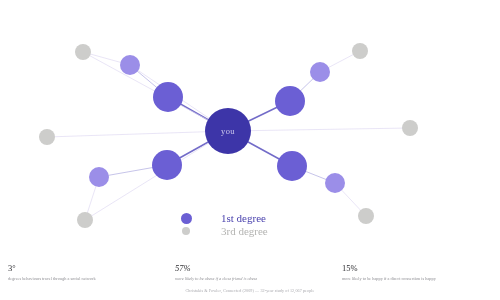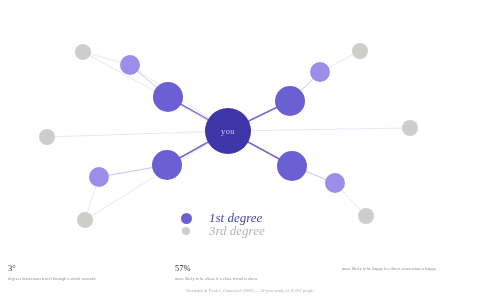--- a/index.html
+++ b/index.html
@@ -67,24 +67,23 @@
   .legend-dot {
     border-radius: 50%;
     display: block;
   }
   .legend-dot.d1 { width: 11px; height: 11px; background: #6b5fd4; }
   .legend-dot.d2 { width: 9px;  height: 9px;  background: #9b8ee8; }
   .legend-dot.d3 { width: 8px;  height: 8px;  background: #cdcdcb; }
 
   .legend-label {
     font-family: "Liberation Serif", "DejaVu Serif", serif;
-    font-size: 13px;
-    margin-left: 12px;
-    white-space: nowrap;
-    font-style: italic;
+    font-size: 11px;
+    margin-left: 24px;
+    white-space: nowrap;
   }
   .legend-label.l1 { color: #4b43ae; }
   .legend-label.l2 { color: #8c81dd; }
   .legend-label.l3 { color: #b4b4b2; text-align: center; }
 
   
   .stats {
     position: absolute;
     left: 0;
     top: 263px;
@@ -104,21 +103,21 @@
   }
   .stat-desc {
     font-family: "Liberation Serif", "DejaVu Serif", serif;
     font-size: 4.3px;
     color: #8e8e93;
     line-height: 7px;
     margin-top: 2px;
     white-space: nowrap;
   }
   .stat-a { left: 8px; }
-  .stat-b { left: 175px; }
+  .stat-b { left: 175px; font-style: italic; }
   .stat-c { left: 342px; }
 
   
   .citation {
     position: absolute;
     left: 0;
     top: 288px;
     width: 500px;
     text-align: center;
     font-family: "Liberation Serif", "DejaVu Serif", serif;
@@ -193,19 +192,20 @@
   <div class="stats">
     <div class="stat stat-a">
       <div class="stat-value">3°</div>
       <div class="stat-desc">degrees behaviours travel through a social network</div>
     </div>
     <div class="stat stat-b">
       <div class="stat-value">57%</div>
       <div class="stat-desc">more likely to be obese if a close friend is obese</div>
     </div>
     <div class="stat stat-c">
+      <div class="stat-value">15%</div>
       <div class="stat-desc">more likely to be happy if a direct connection is happy</div>
     </div>
   </div>
 
   <div class="citation">Christakis &amp; Fowler, Connected (2009) — 32-year study of 12,067 people</div>
 
 </div>
 
 </body></html>

